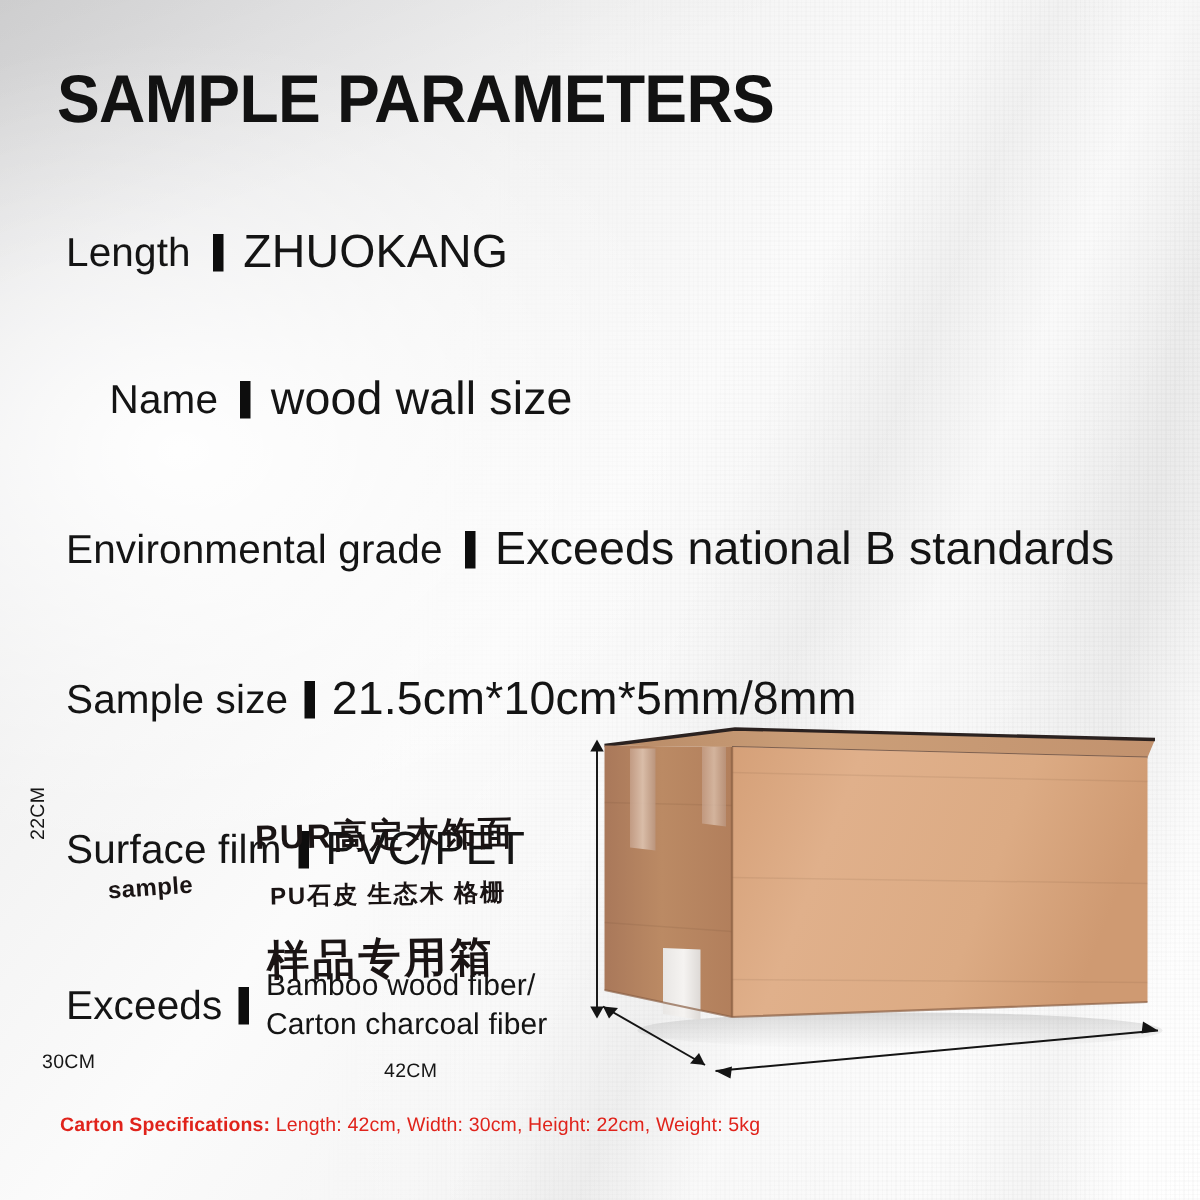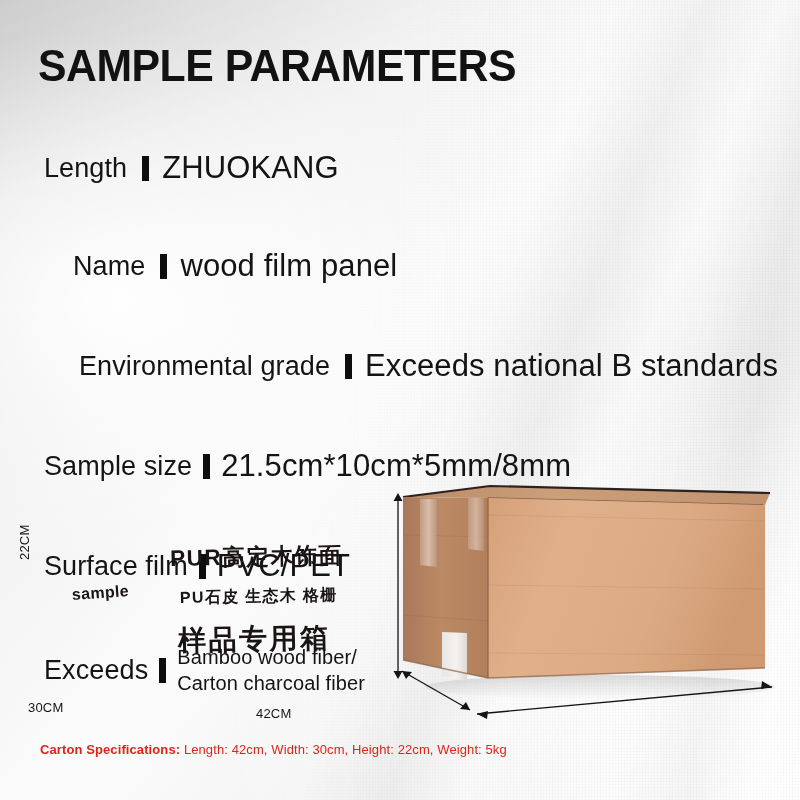--- a/index.html
+++ b/index.html
@@ -181,24 +181,24 @@
 
   <div class="spec-row" style="top:150px;">
     <span class="spec-label">Length</span>
     <span class="spec-sep"></span>
     <span class="spec-value">ZHUOKANG</span>
   </div>
 
   <div class="spec-row" style="top:248px;margin-left:29px;">
     <span class="spec-label">Name</span>
     <span class="spec-sep"></span>
-    <span class="spec-value">wood film panel</span>
-  </div>
-
-  <div class="spec-row" style="top:348px;margin-left:35px;">
+    <span class="spec-value">wood wall size</span>
+  </div>
+
+  <div class="spec-row" style="top:348px;">
     <span class="spec-label">Environmental grade</span>
     <span class="spec-sep"></span>
     <span class="spec-value">Exceeds national B standards</span>
   </div>
 
   <div class="spec-row tight" style="top:448px;">
     <span class="spec-label">Sample size</span>
     <span class="spec-sep"></span>
     <span class="spec-value">21.5cm*10cm*5mm/8mm</span>
   </div>

